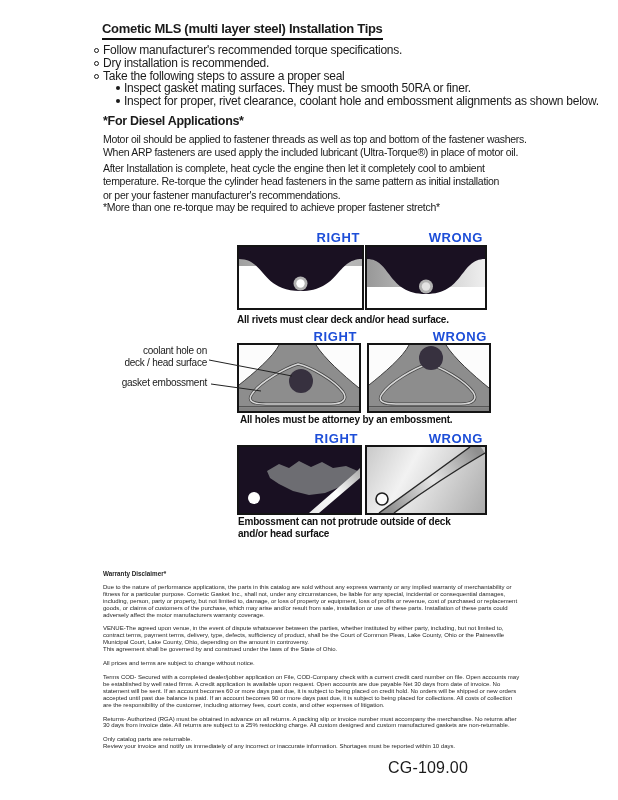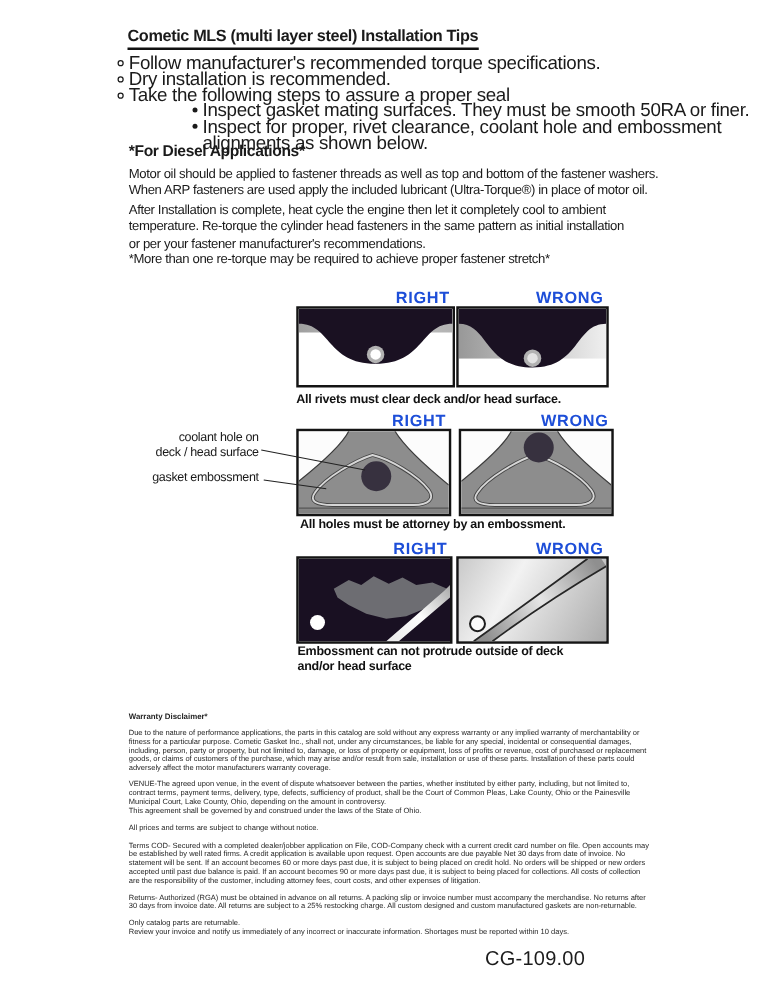--- a/index.html
+++ b/index.html
@@ -10,25 +10,25 @@
   .abs{position:absolute;}
   .preline{white-space:pre-line;}
 
   
   #title{
     left:102px;top:21px;font-size:13px;font-weight:bold;letter-spacing:-0.3px;
     border-bottom:2px solid #111;padding-bottom:2px;display:inline-block;
   }
 
   
-  .tiplist{left:94px;top:44px;font-size:15px;letter-spacing:-0.25px;line-height:13px;}
+  .tiplist{left:94px;top:44px;font-size:12px;letter-spacing:-0.25px;line-height:13px;}
   .tiplist .row{display:flex;align-items:flex-start;}
   .odot{flex:0 0 auto;width:3px;height:3px;border:1px solid #1a1a1a;border-radius:50%;margin:4px 4px 0 0;}
   .fdot{flex:0 0 auto;width:4px;height:4px;background:#1a1a1a;border-radius:50%;margin:4px 4px 0 0;}
-  .subtips{left:116px;top:82px;margin-left:38px;}
+  .subtips{left:116px;top:82px;}
 
   
   #diesel-heading{left:103px;top:114px;font-size:12.5px;font-weight:bold;letter-spacing:-0.3px;}
   .para{left:103px;width:450px;font-size:10.5px;letter-spacing:-0.3px;line-height:13.3px;}
   #diesel-p1{top:133px;}
   #diesel-p2{top:162px;}
   #diesel-note{top:201px;}
 
   
   .dlabel{position:absolute;top:0;text-align:right;font-size:13px;font-weight:bold;letter-spacing:0.6px;color:#1d4ed8;}

